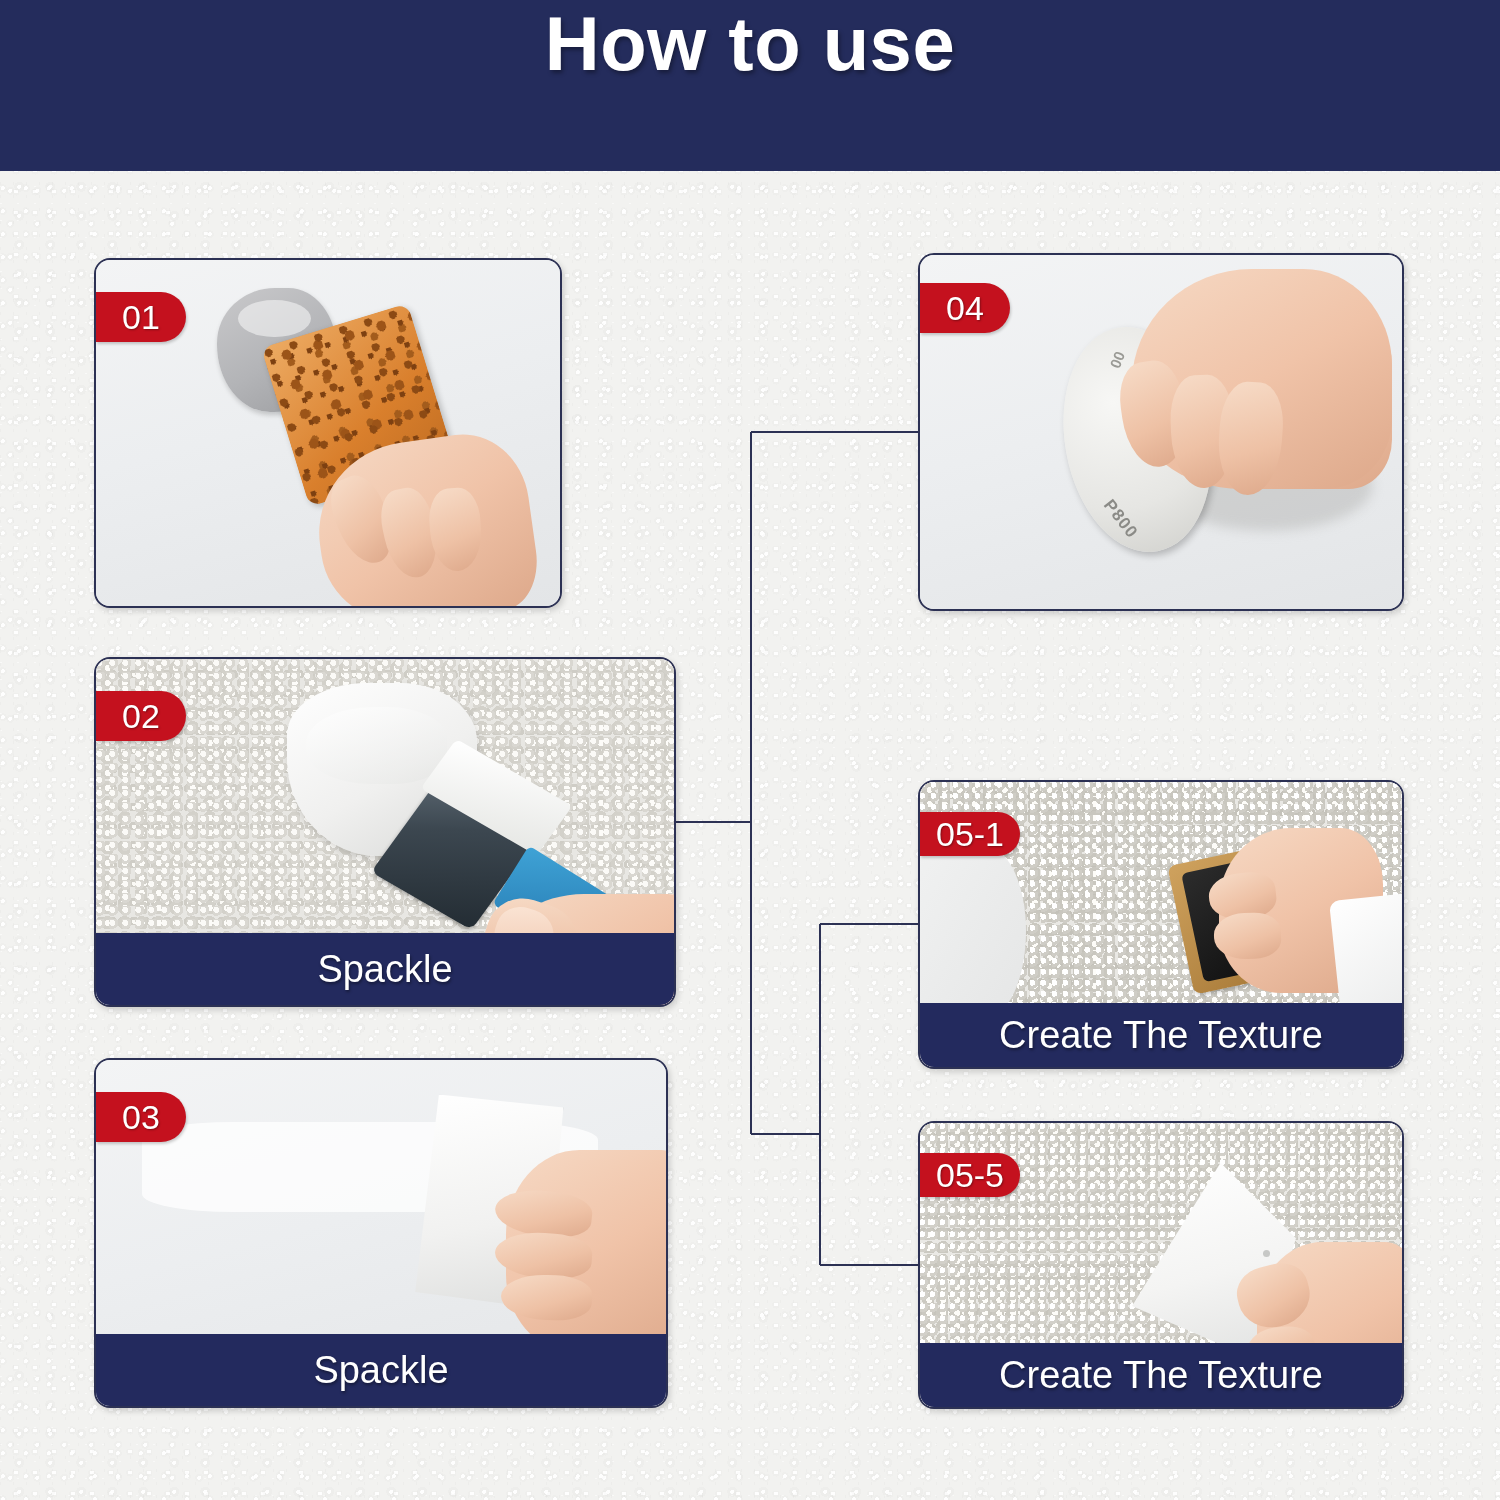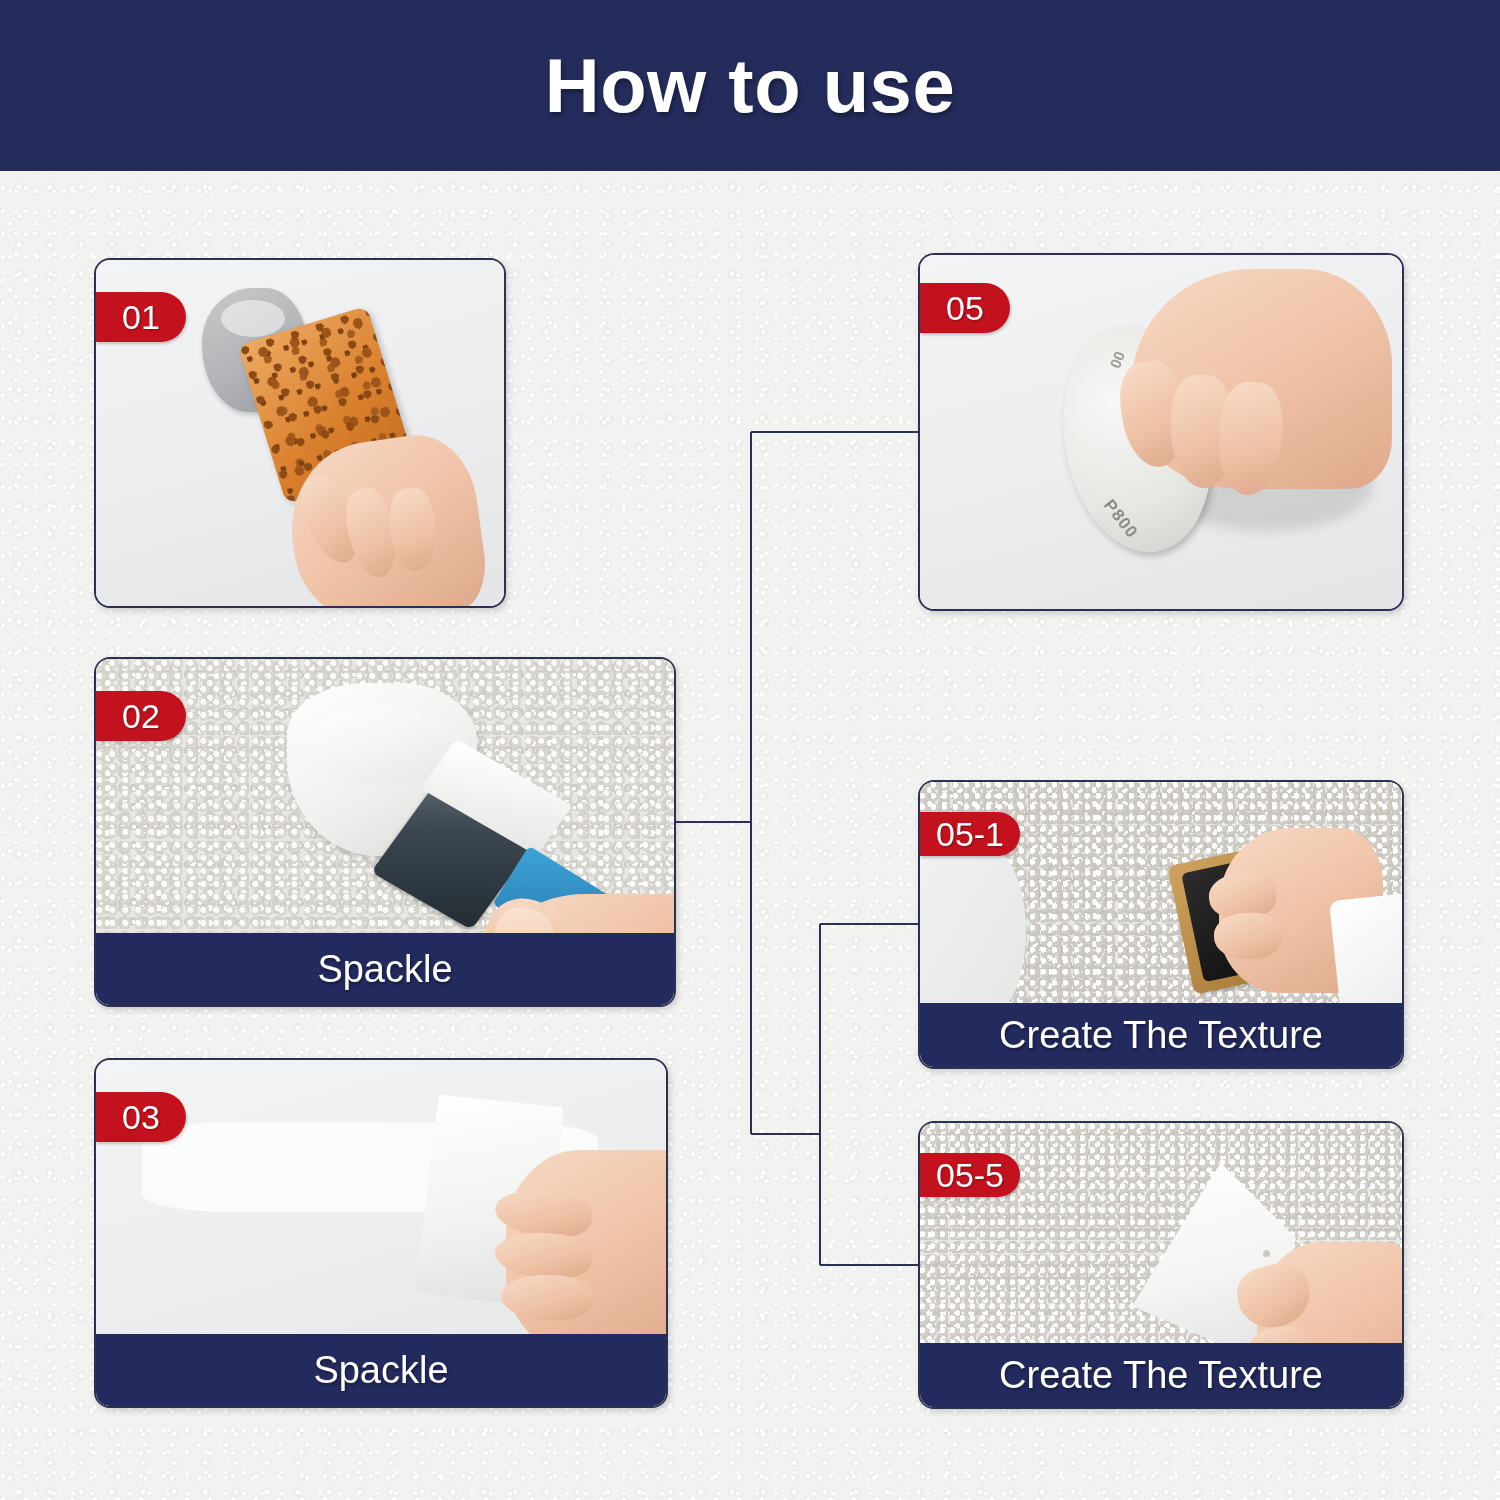--- a/index.html
+++ b/index.html
@@ -35,21 +35,20 @@
   }
 
   
   #header {
     position: absolute;
     left: 0; top: 0;
     width: 1500px;
     height: 171px;
     background: #242c5c;
     display: flex;
-    align-items: center;
     justify-content: center;
   }
   #header-title {
     color: #ffffff;
     font-size: 76px;
     font-weight: bold;
     letter-spacing: 0.5px;
     text-shadow: 2px 3px 4px rgba(0,0,0,0.35);
   }
 
@@ -101,21 +100,21 @@
     align-items: center;
     justify-content: center;
     font-size: 34px;
     line-height: 1;
     z-index: 6;
     text-shadow: 1px 1px 2px rgba(0,0,0,0.35);
     box-shadow: 1px 2px 3px rgba(0,0,0,0.2);
   }
 
   
-  .card.c1 { left: 94px;  top: 258px;  width: 412px; height: 350px; }
+  .card.c1 { left: 94px;  top: 258px;  width: 468px; height: 350px; }
   .card.c2 { left: 94px;  top: 657px;  width: 582px; height: 350px; }
   .card.c3 { left: 94px;  top: 1058px; width: 574px; height: 350px; }
   .card.c4 { left: 918px; top: 253px;  width: 486px; height: 358px; }
   .card.c5 { left: 918px; top: 780px;  width: 486px; height: 289px; }
   .card.c6 { left: 918px; top: 1121px; width: 486px; height: 288px; }
 
   .c1 .card-label, .c2 .card-label, .c3 .card-label { height: 72px; }
   .c4 .card-label { height: 72px; }
   .c5 .card-label, .c6 .card-label { height: 64px; }
 
@@ -472,21 +471,21 @@
       <div class="p4-disc">
         <span class="p4-disc-text">P800</span>
         <span class="p4-disc-text2">00</span>
       </div>
       <div class="hand p4-palm"></div>
       <div class="hand p4-hand"></div>
       <div class="finger p4-f1"></div>
       <div class="finger p4-f2"></div>
       <div class="finger p4-f3"></div>
     </div>
-    <div class="badge">05</div>
+    <div class="badge">04</div>
   </div>
 
   <div class="card c5">
     <div class="card-photo">
       <div class="p5-texture"></div>
       <div class="p5-smooth"></div>
       <div class="p5-pad"></div>
       <div class="hand p5-hand"></div>
       <div class="finger p5-f1"></div>
       <div class="finger p5-f2"></div>

